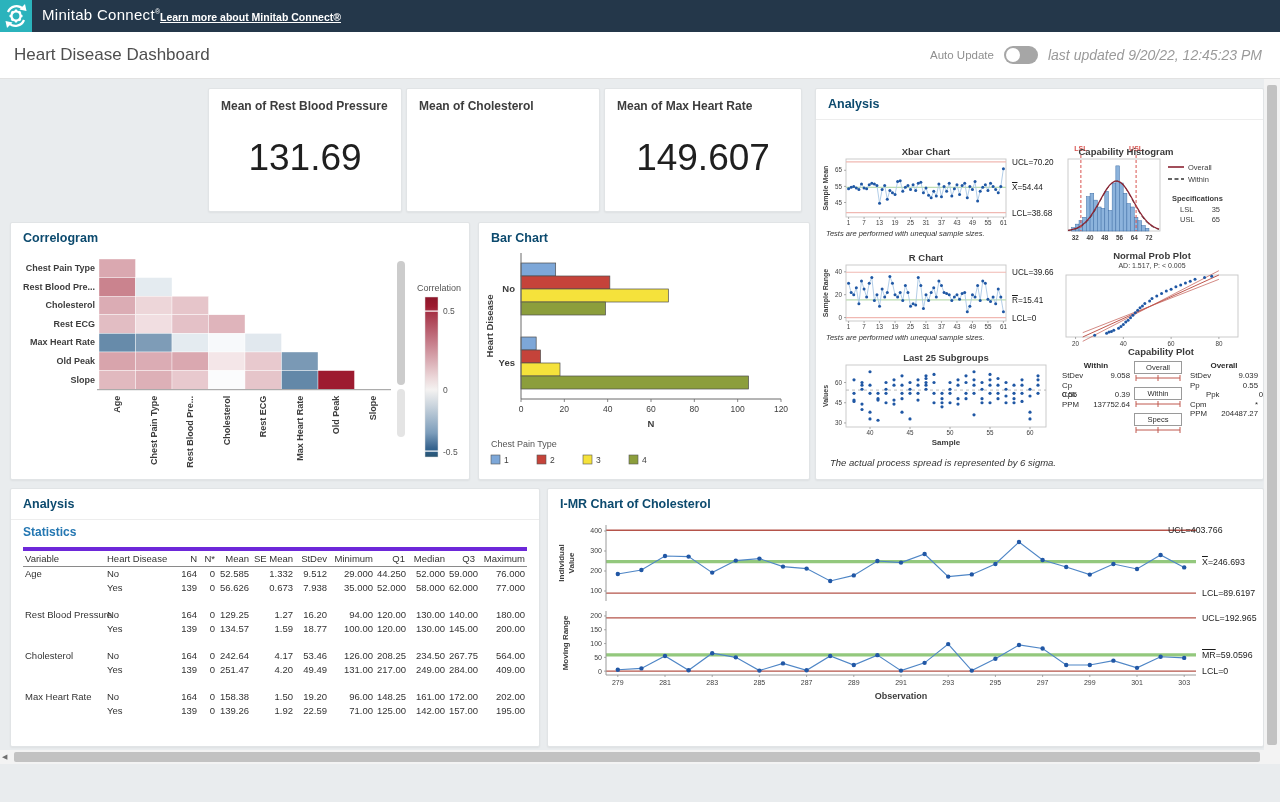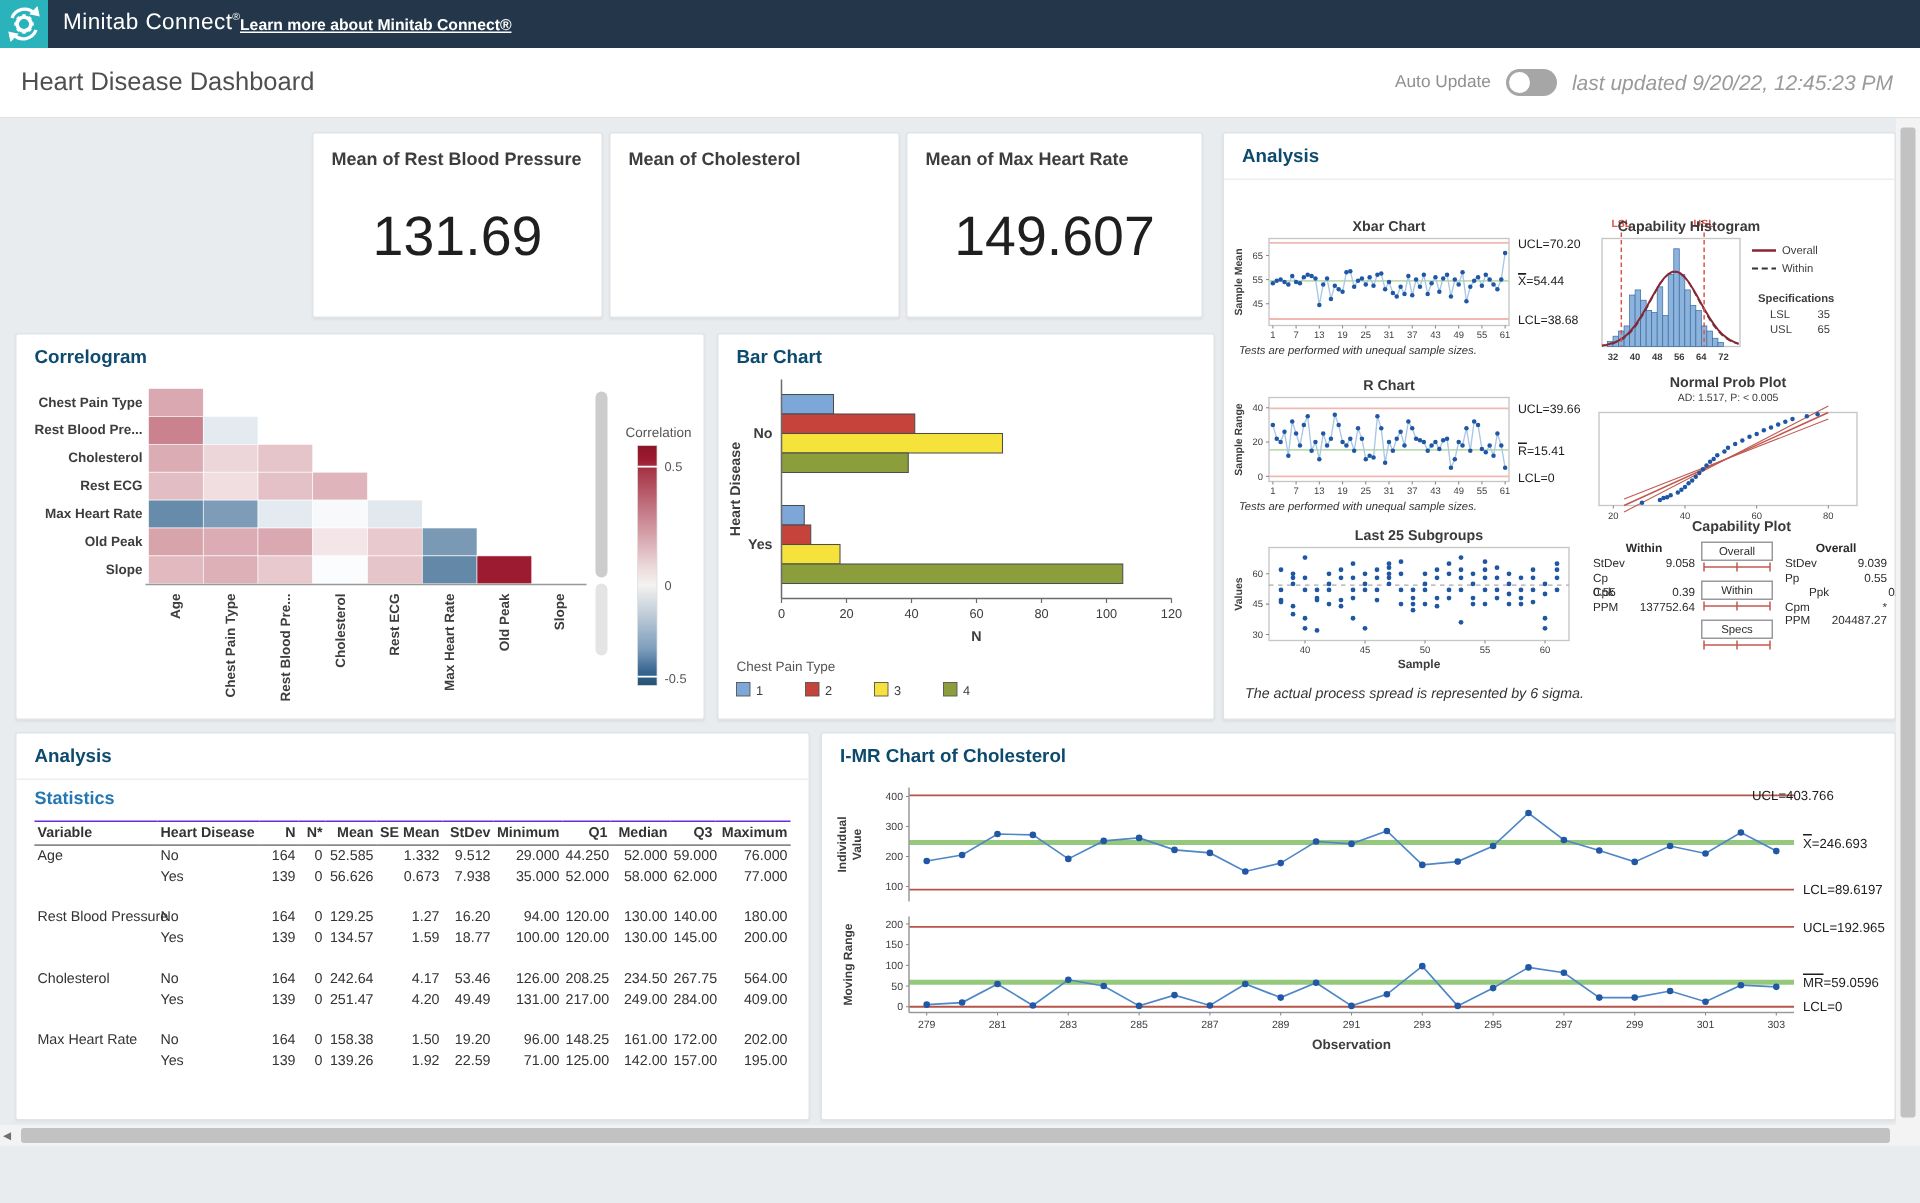--- a/index.html
+++ b/index.html
@@ -31,21 +31,21 @@
   .lim{position:absolute;font-size:8.2px;color:#1c1c1c;line-height:1.1;white-space:nowrap;}
   .lim2{position:absolute;font-size:8.8px;color:#1c1c1c;line-height:1.1;white-space:nowrap;}
   .ol{text-decoration:overline;}
   .ol2{text-decoration:overline;display:inline-block;border-top:1px solid #1c1c1c;line-height:1;padding-top:1px;}
   .caphead{position:absolute;font-size:8px;font-weight:600;color:#2b2b2b;text-align:center;}
   .caprow{position:absolute;font-size:7.8px;color:#2b2b2b;display:flex;justify-content:space-between;line-height:1.22;}
   .capbox{position:absolute;border:1px solid #9a9a9a;font-size:7.6px;color:#2b2b2b;text-align:center;line-height:11px;background:#fff;}
   #stats-link{position:absolute;left:12px;top:36px;font-size:12px;font-weight:700;color:#2477B2;cursor:pointer;}
   #stats-table{position:absolute;left:12px;top:58px;}
   #stats-table table{border-collapse:collapse;table-layout:fixed;width:504px;font-size:9.5px;color:#333;}
-  #stats-table th{border-bottom:1px solid #8a8a8a;border-top:1px solid #6d28d9;font-weight:700;padding:2px 2px;white-space:nowrap;}
+  #stats-table th{border-bottom:1px solid #8a8a8a;border-top:4px solid #6d28d9;font-weight:400;padding:2px 2px;white-space:nowrap;}
   #stats-table td{padding:1px 2px;line-height:12px;white-space:nowrap;}
   .tl{text-align:left;} .tr{text-align:right;}
   
   #hscroll{position:absolute;left:0;top:750px;width:1264px;height:14px;background:#f3f3f3;}
   #hthumb{position:absolute;left:14px;top:2px;width:1246px;height:10px;background:#c2c2c2;border-radius:2px;}
   #harrow{position:absolute;left:2px;top:3px;font-size:7px;color:#707070;}
   #vscroll{position:absolute;left:1264px;top:79px;width:16px;height:685px;background:#f3f3f3;}
   #vthumb{position:absolute;left:3px;top:6px;width:10px;height:660px;background:#c2c2c2;border-radius:2px;}
   #footer{position:absolute;left:0;top:764px;width:1280px;height:38px;background:#fff;}
   #footer .fbrand{position:absolute;left:14px;top:9px;font-size:17px;font-weight:700;color:#20374F;letter-spacing:.2px;}

